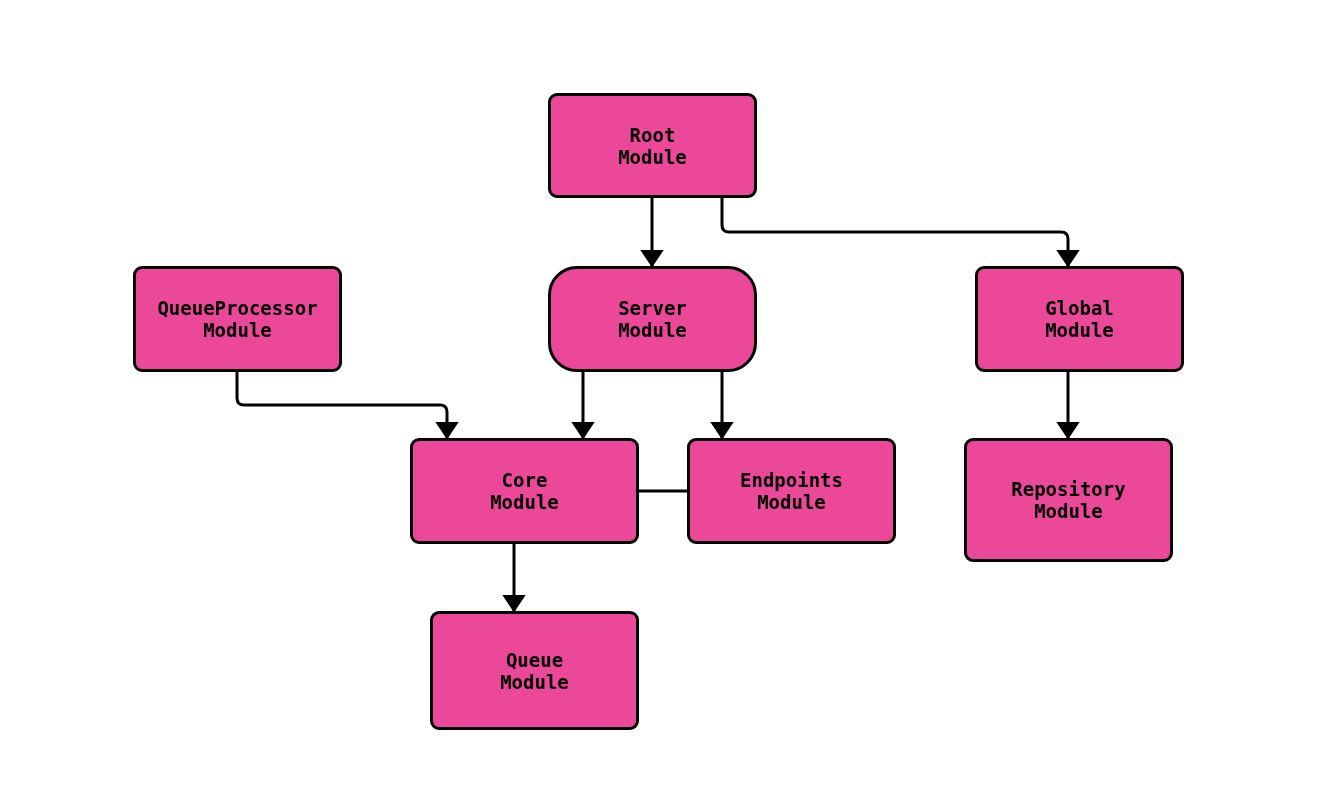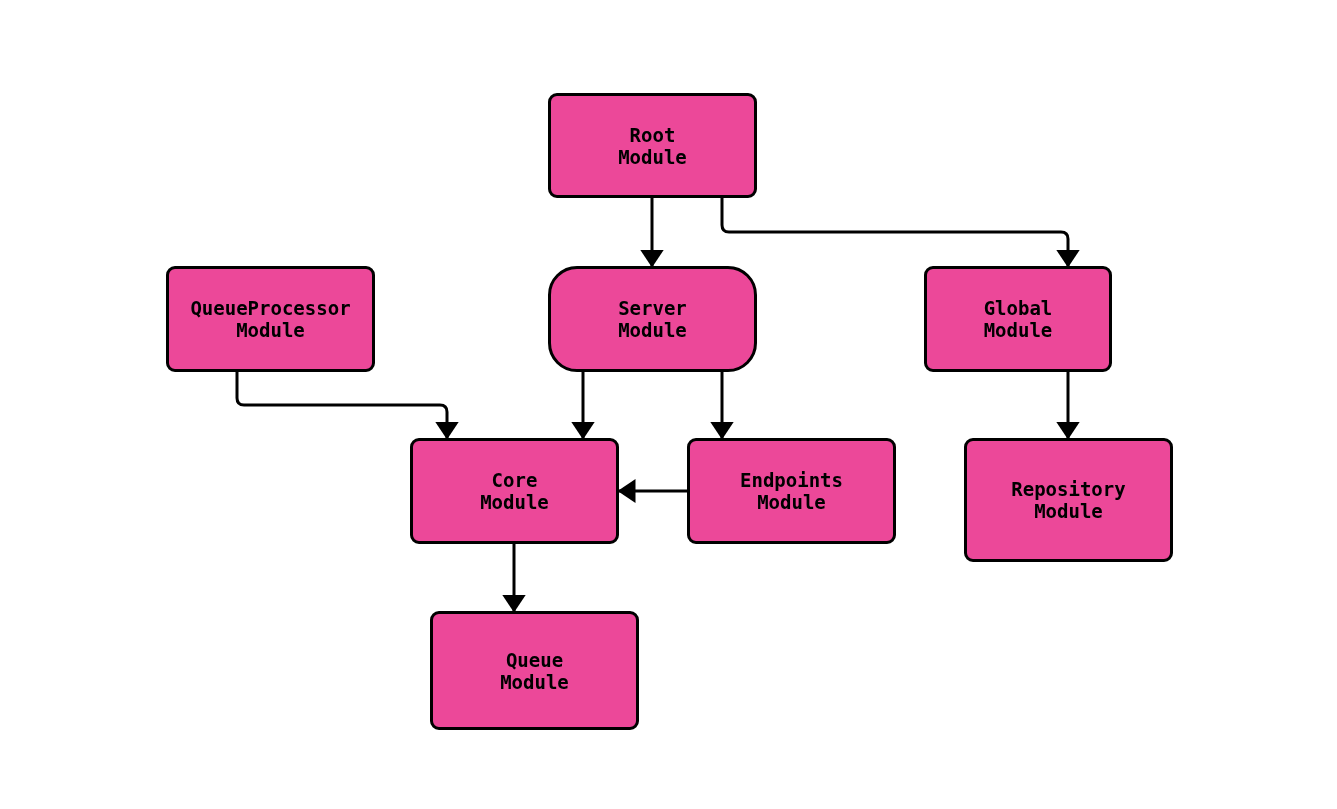--- a/index.html
+++ b/index.html
@@ -66,33 +66,33 @@
         <path class="edge-path" d="M 687 491 L 619 491" marker-end="url(#arrowhead)"></path>
         <path class="edge-path" d="M 1068 372 L 1068 438" marker-end="url(#arrowhead)"></path>
         <path class="edge-path" d="M 514 544 L 514 611" marker-end="url(#arrowhead)"></path>
       </g>
   </svg>
   <div id="nodes-layer">
       <div class="node" style="left: 548px; top: 93px; width: 209px; height: 105px;">
         <div class="node-label">Root
 Module</div>
       </div>
-      <div class="node" style="left: 133px; top: 266px; width: 209px; height: 106px; margin-left: 33px;">
+      <div class="node" style="left: 133px; top: 266px; width: 209px; height: 106px;">
         <div class="node-label">QueueProcessor
 Module</div>
       </div>
       <div class="node" style="left: 548px; top: 266px; width: 209px; height: 106px; border-radius: 29px;">
         <div class="node-label">Server
 Module</div>
       </div>
-      <div class="node" style="left: 924px; top: 266px; width: 188px; height: 106px;">
+      <div class="node" style="left: 975px; top: 266px; width: 209px; height: 106px;">
         <div class="node-label">Global
 Module</div>
       </div>
-      <div class="node" style="left: 410px; top: 438px; width: 209px; height: 106px;">
+      <div class="node" style="left: 410px; top: 438px; width: 229px; height: 106px;">
         <div class="node-label">Core
 Module</div>
       </div>
       <div class="node" style="left: 687px; top: 438px; width: 209px; height: 106px; justify-content: center;">
         <div class="node-label">Endpoints
 Module</div>
       </div>
       <div class="node" style="left: 964px; top: 438px; width: 209px; height: 124px;">
         <div class="node-label">Repository
 Module</div>

